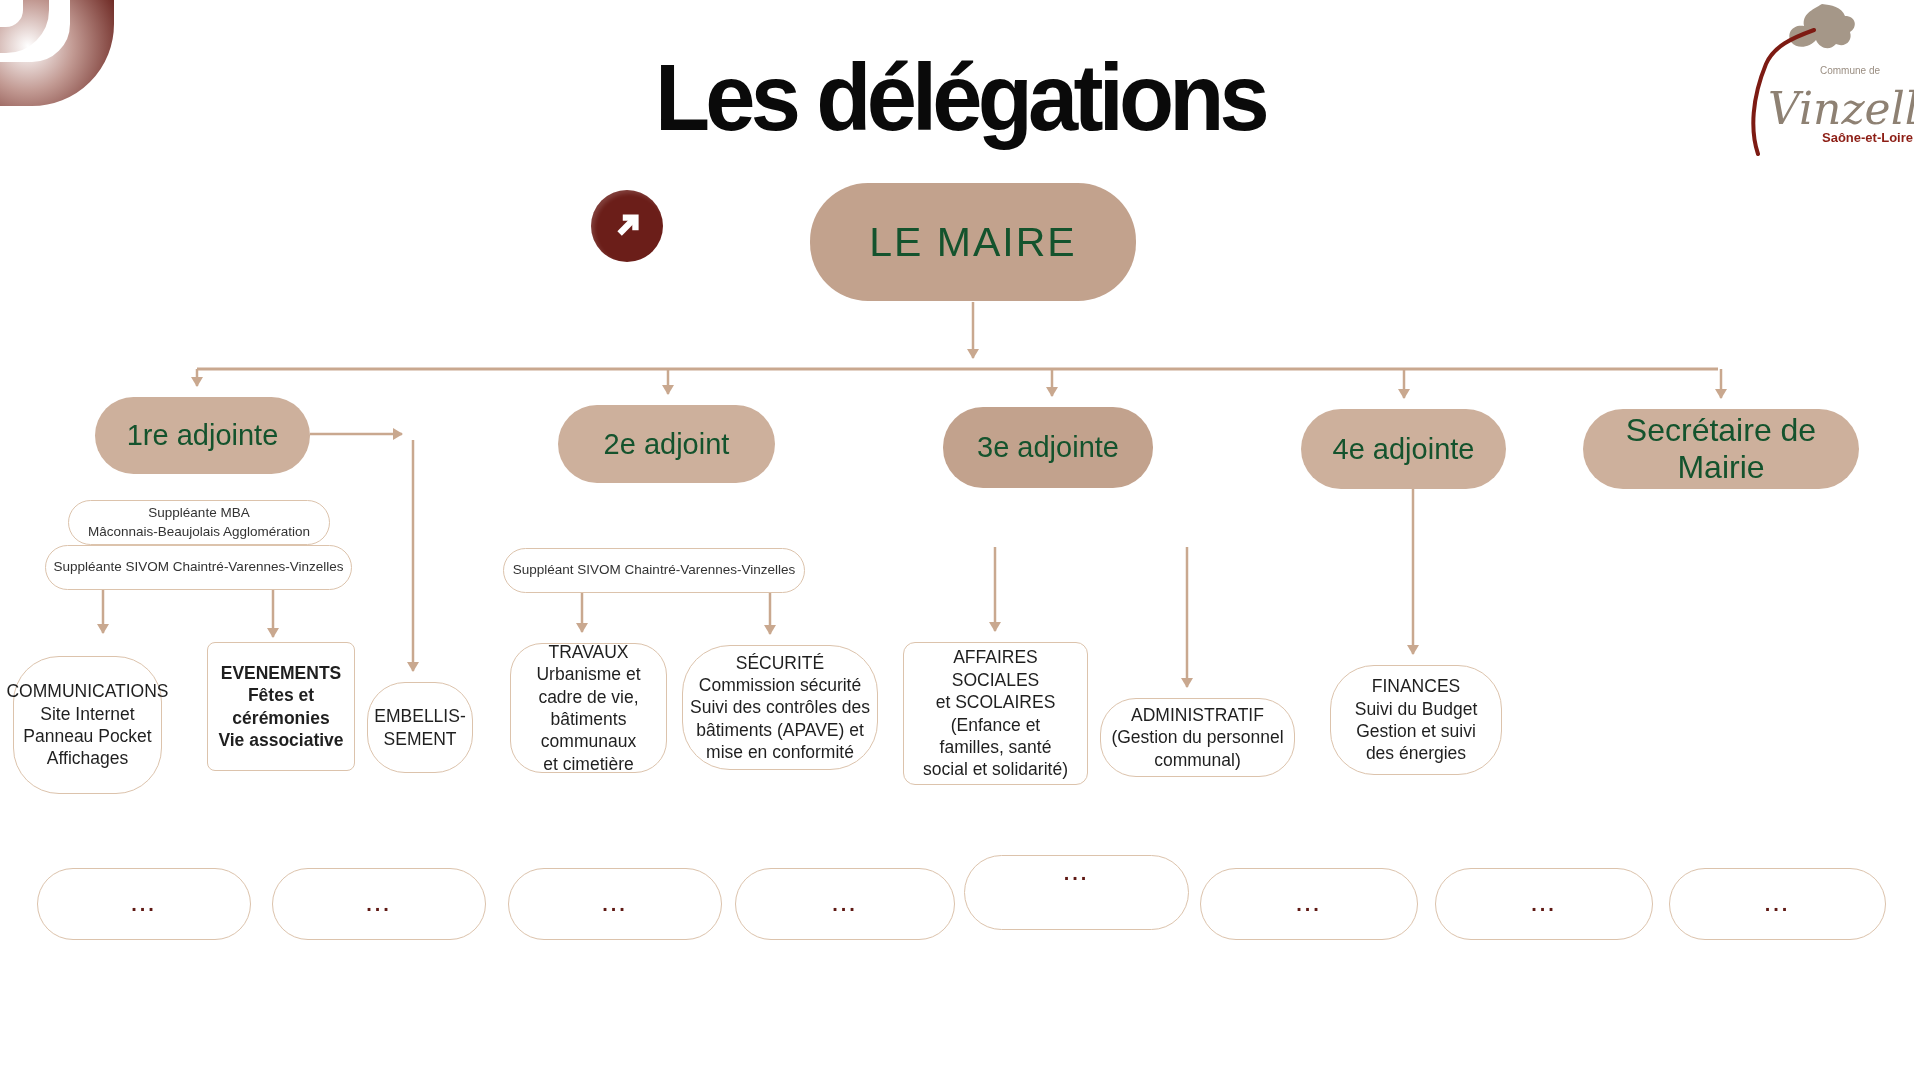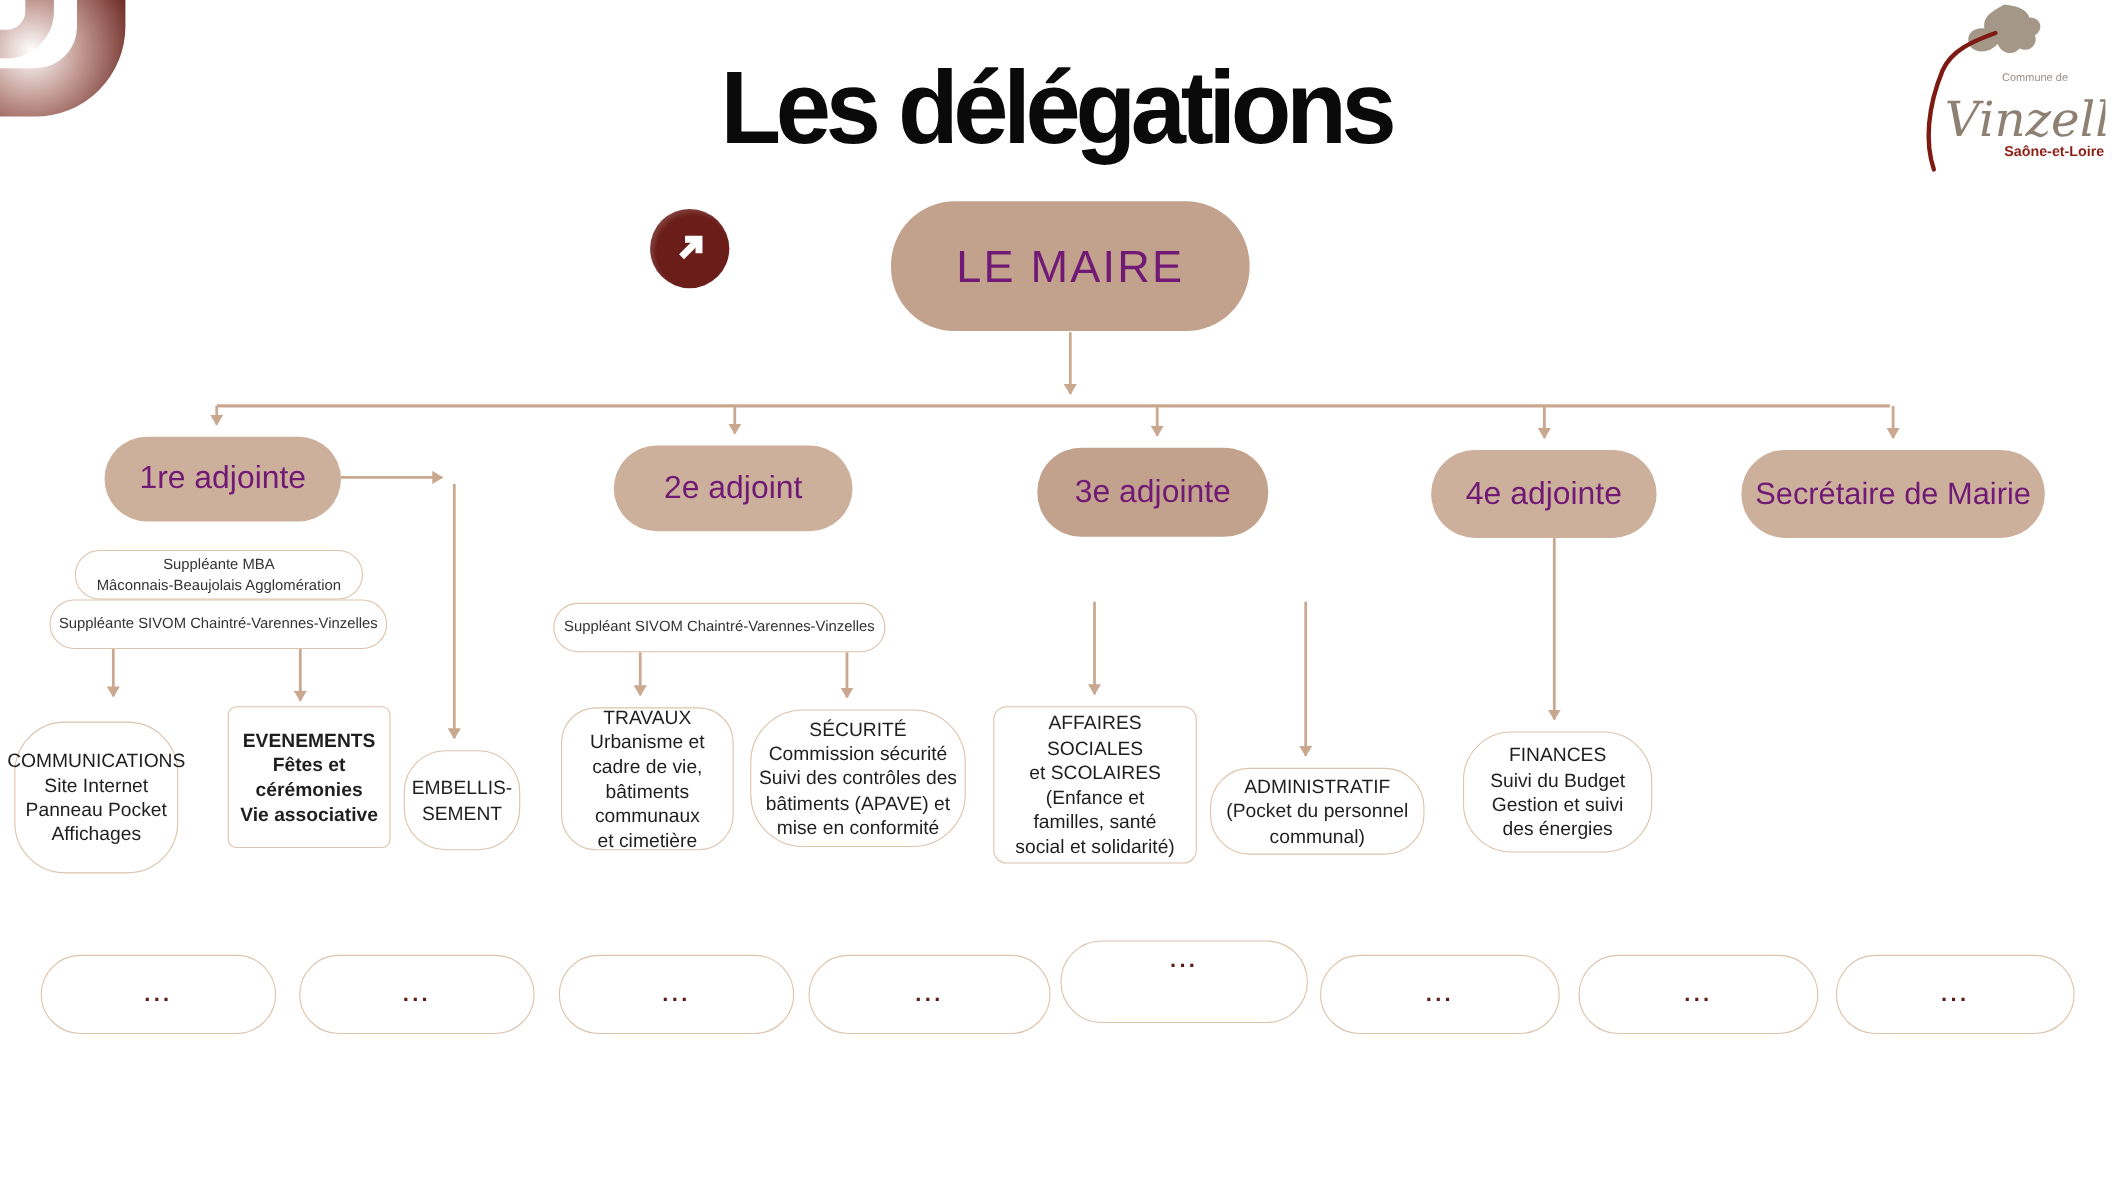--- a/index.html
+++ b/index.html
@@ -17,21 +17,21 @@
   .vz-logo{position:absolute;right:6px;top:2px;}
   .arrow-badge{
     position:absolute;left:591px;top:190px;width:72px;height:72px;border-radius:50%;
     background:var(--maroon,#6b1e19);display:flex;align-items:center;justify-content:center;
     box-shadow:inset 3px 3px 4px rgba(255,255,255,.15);
   }
   
   .node{position:absolute;display:flex;align-items:center;justify-content:center;
         text-align:center;box-sizing:border-box;}
   .pre{white-space:pre-line;}
-  .pill-tan{background:var(--tan,#cbae9a);color:#701a75;border-radius:40px;font-size:29px;}
+  .pill-tan{background:var(--tan,#cbae9a);color:#14532d;border-radius:40px;font-size:29px;}
   .pill-dark{background:var(--tan-dark,#c2a28d);}
   .maire{border-radius:58px;font-size:41px;letter-spacing:2px;}
   .outline{background:#fff;border:1.5px solid var(--line-light,#dcc3ac);color:#3a3a3a;}
   .support{border-radius:24px;font-size:13.5px;line-height:1.35;color:#333;}
   .leaf{color:#1f1f1f;font-size:17.5px;line-height:1.28;}
   .dots-pill{border:1.2px solid var(--line-light,#dcc3ac);border-radius:38px;background:#fff;
              color:var(--dots,#5f1914);font-weight:bold;font-size:20px;letter-spacing:3px;}
   .dots-top{align-items:flex-start;padding-top:6px;}
   
   .wires{position:absolute;left:0;top:0;pointer-events:none;}
@@ -101,21 +101,21 @@
       <path d="M1413 489 V654" marker-end="url(#arr)"></path>
     </g>
   </svg>
 
   <div class="node pill-tan pill-dark maire" style="left:810px;top:183px;width:326px;height:118px;">LE MAIRE</div>
 
   <div class="node pill-tan" style="left:95px;top:397px;width:215px;height:77px;">1re adjointe</div>
   <div class="node pill-tan" style="left:558px;top:405px;width:217px;height:78px;">2e adjoint</div>
   <div class="node pill-tan pill-dark" style="left:943px;top:407px;width:210px;height:81px;">3e adjointe</div>
   <div class="node pill-tan" style="left:1301px;top:409px;width:205px;height:80px;">4e adjointe</div>
-  <div class="node pill-tan" style="left:1583px;top:409px;width:276px;height:80px;font-size:28px;">Secrétaire de Mairie</div>
+  <div class="node pill-tan" style="left:1583px;top:409px;width:276px;height:80px;font-size:32px;">Secrétaire de Mairie</div>
 
   <div class="node outline support pre" style="left:68px;top:500px;width:262px;height:45px;">Suppléante MBA
 Mâconnais-Beaujolais Agglomération</div>
   <div class="node outline support pre" style="left:45px;top:545px;width:307px;height:45px;">Suppléante SIVOM Chaintré-Varennes-Vinzelles</div>
   <div class="node outline support pre" style="left:503px;top:548px;width:302px;height:45px;">Suppléant SIVOM Chaintré-Varennes-Vinzelles</div>
 
   <div class="node outline leaf pre" style="left:13px;top:644px;width:149px;height:138px;border-radius:46px;margin-top:12px;">COMMUNICATIONS
 Site Internet
 Panneau Pocket
 Affichages</div>
@@ -136,21 +136,21 @@
 Suivi des contrôles des
 bâtiments (APAVE) et
 mise en conformité</div>
   <div class="node outline leaf pre" style="left:903px;top:642px;width:185px;height:143px;border-radius:12px;">AFFAIRES
 SOCIALES
 et SCOLAIRES
 (Enfance et
 familles, santé
 social et solidarité)</div>
   <div class="node outline leaf pre" style="left:1100px;top:698px;width:195px;height:79px;border-radius:36px;">ADMINISTRATIF
-(Pocket du personnel
+(Gestion du personnel
 communal)</div>
   <div class="node outline leaf pre" style="left:1330px;top:665px;width:172px;height:110px;border-radius:44px;">FINANCES
 Suivi du Budget
 Gestion et suivi
 des énergies</div>
 
   <div class="node dots-pill" style="left:37px;top:868px;width:214px;height:72px;">...</div>
   <div class="node dots-pill" style="left:272px;top:868px;width:214px;height:72px;">...</div>
   <div class="node dots-pill" style="left:508px;top:868px;width:214px;height:72px;">...</div>
   <div class="node dots-pill" style="left:735px;top:868px;width:220px;height:72px;">...</div>

